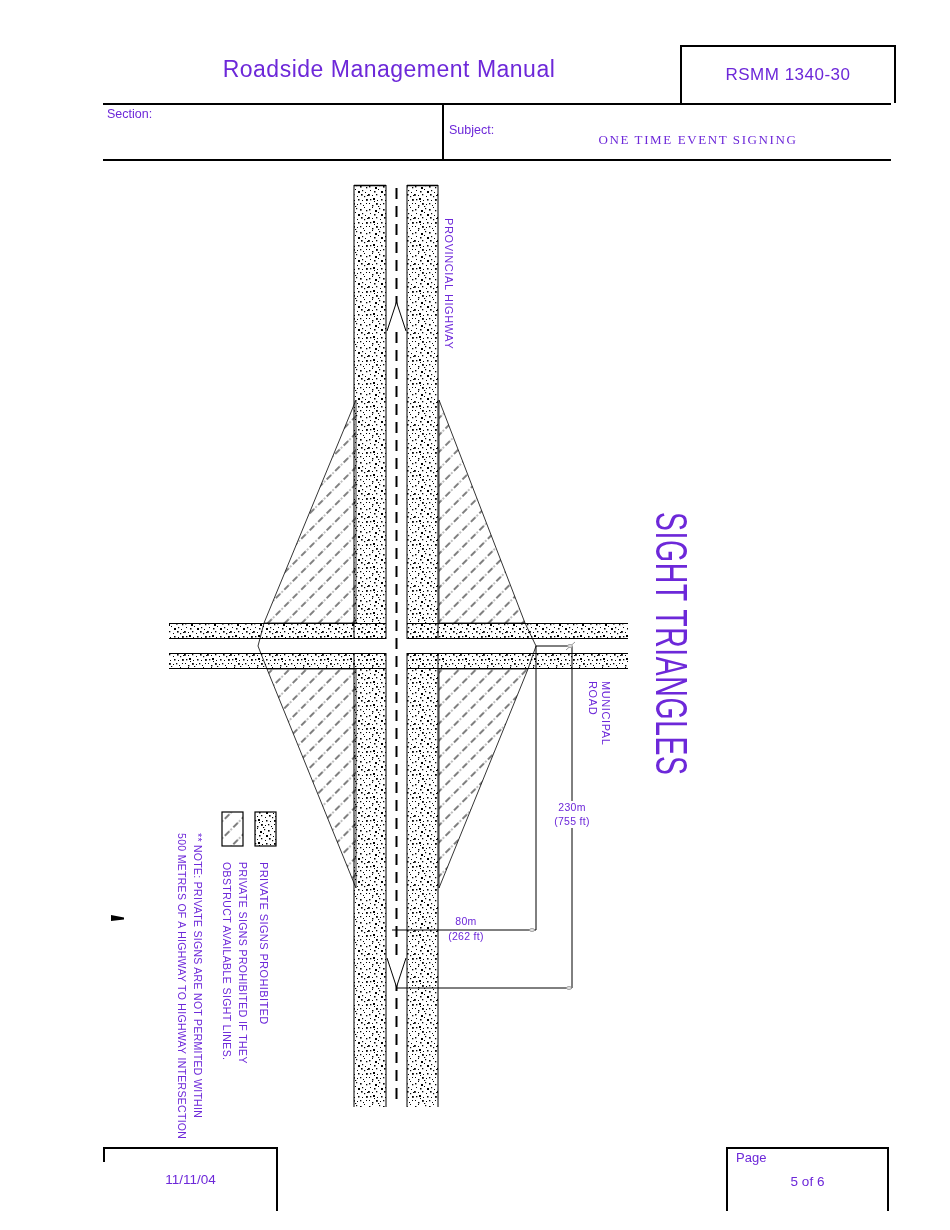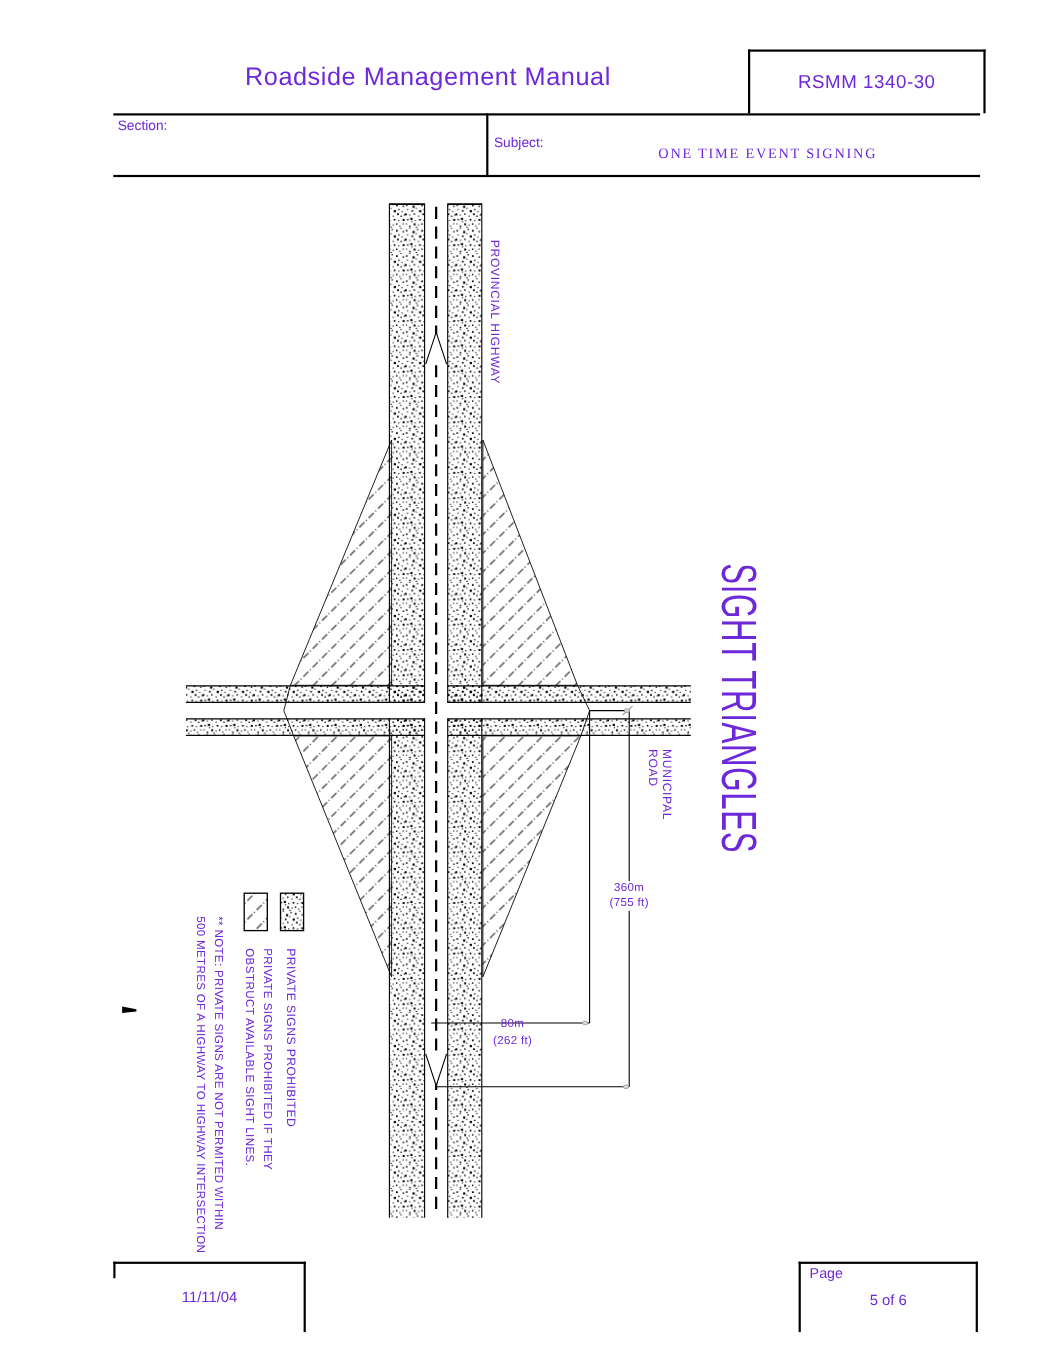--- a/index.html
+++ b/index.html
@@ -139,23 +139,23 @@
   <div class="rule" style="left:442px;top:103px;width:2px;height:57px;"></div>
   <div class="abs cell-label" style="left:449px;top:107px;margin-top:16px;">Subject:</div>
   <div class="abs cell-value" style="left:473px;top:132px;width:450px;font-family:Liberation Serif, serif;">ONE TIME EVENT SIGNING</div>
   <div class="rule" style="left:103px;top:159px;width:788px;height:2px;"></div>
 
   <div class="abs rot smalllab" style="left:455px;top:218px;">PROVINCIAL HIGHWAY</div>
   <div class="abs rot smalllab" style="left:612px;top:681px;line-height:13px;">MUNICIPAL
 ROAD</div>
   <div class="abs big-vert" style="left:691px;top:512px;">SIGHT TRIANGLES</div>
 
-  <div class="abs dim" style="left:546px;top:801px;width:52px;background:#fff;line-height:13.5px;">360m
+  <div class="abs dim" style="left:546px;top:801px;width:52px;background:#fff;line-height:13.5px;">230m
 (755 ft)</div>
-  <div class="abs dim" style="left:440px;top:914px;width:52px;line-height:15px;margin-top:10px;">80m
+  <div class="abs dim" style="left:440px;top:914px;width:52px;line-height:15px;">80m
 (262 ft)</div>
 
   <div class="abs rot legend-cap" style="left:250px;top:862px;">PRIVATE SIGNS PROHIBITED IF THEY
 OBSTRUCT AVAILABLE SIGHT LINES.</div>
   <div class="abs rot legend-cap" style="left:271px;top:862px;font-size:11px;">PRIVATE SIGNS PROHIBITED</div>
   <div class="abs rot note-cap" style="left:206px;top:833px;">** NOTE: PRIVATE SIGNS ARE NOT PERMITED WITHIN
 500 METRES OF A HIGHWAY TO HIGHWAY INTERSECTION</div>
 
   <div class="abs" style="left:103px;top:1147px;width:175px;height:64px;border-top:2px solid #000;border-right:2px solid #000;box-sizing:border-box;"></div>
   <div class="rule" style="left:103px;top:1147px;width:2px;height:15px;"></div>

